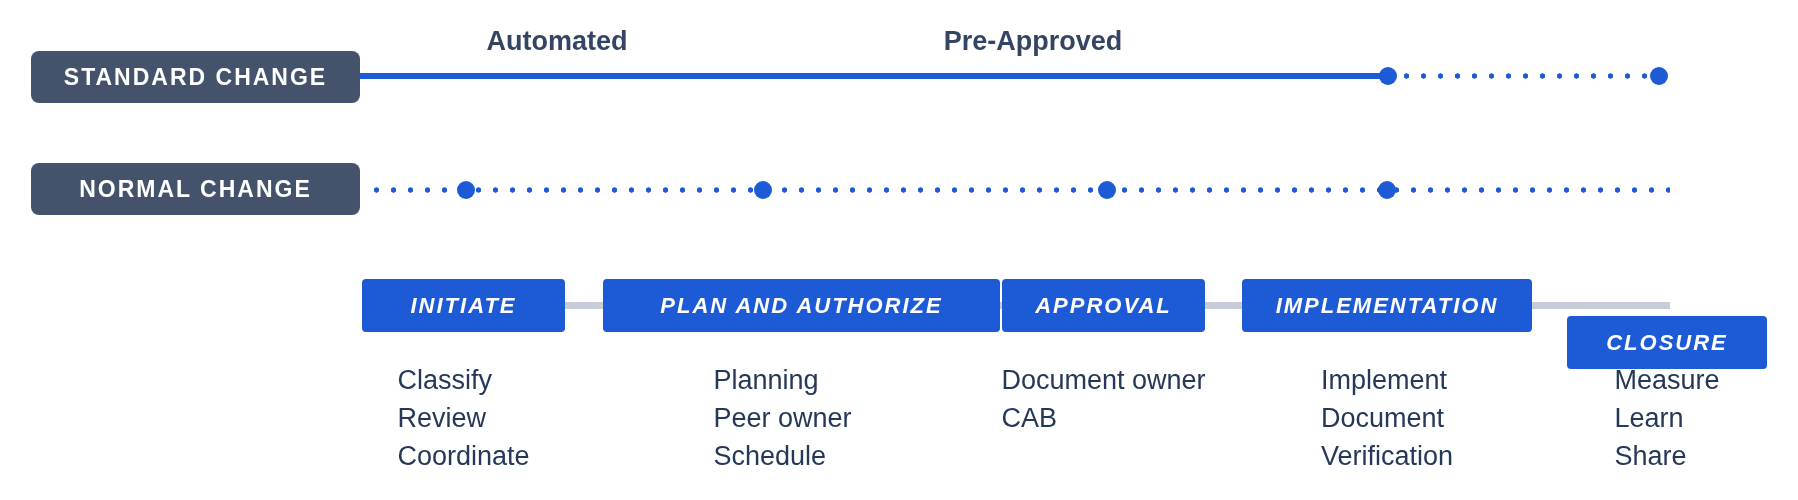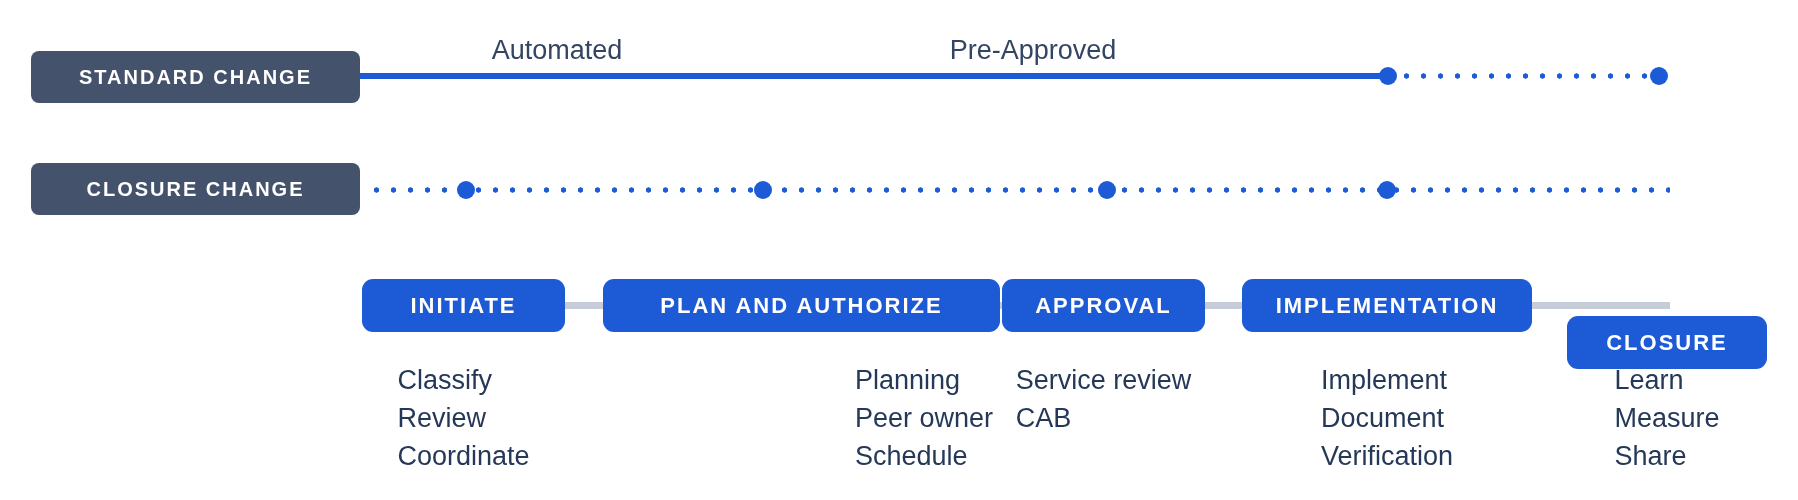--- a/index.html
+++ b/index.html
@@ -18,37 +18,36 @@
     overflow:hidden;
   }
   
   .row-badge{
     position:absolute;
     left:31px;width:329px;height:52px;
     background:var(--dark);
     border-radius:8px;
     color:#ffffff;
     font-weight:bold;
-    font-size:20px;
+    font-size:23px;
     letter-spacing:2px;
     display:flex;align-items:center;justify-content:center;
     white-space:nowrap;
   }
   .row-badge.standard{top:51px;}
   .row-badge.normal{top:163px;}
   
   .line-annotation{
     position:absolute;
     top:26px;
     transform:translateX(-50%);
     color:var(--label);
     font-size:27px;
-    font-weight:400;
+    font-weight:700;
     white-space:nowrap;
-    margin-top:9px;
   }
   .line-annotation.automated{left:557px;}
   .line-annotation.preapproved{left:1033px;}
   
   .solid-line{
     position:absolute;
     height:6px;background:var(--blue);
   }
   .dotted-line{
     position:absolute;
@@ -73,62 +72,63 @@
     position:absolute;
     left:460px;top:302px;width:1210px;height:7px;
     background:var(--gray);
     z-index:0;
   }
   
   .stage-button{
     position:absolute;
     top:279px;height:53px;
     background:var(--blue);
-    border-radius:11px;
+    border-radius:4px;
     color:#ffffff;
     font-weight:bold;
     font-size:22px;
     letter-spacing:2px;
     display:flex;align-items:center;justify-content:center;
     white-space:nowrap;
     z-index:1;
+    font-style:italic;
   }
   .stage-button.s0{left:362px;width:203px;}
   .stage-button.s1{left:603px;width:397px;}
   .stage-button.s2{left:1002px;width:203px;}
   .stage-button.s3{left:1242px;width:290px;}
   .stage-button.s4{left:1567px;width:200px;margin-top:37px;}
   
   .stage-list-wrap{
     position:absolute;
     top:352px;
     display:flex;justify-content:center;
     z-index:1;
   }
   .stage-list-wrap.s0{left:322px;width:283px;}
-  .stage-list-wrap.s1{left:563px;width:439px;justify-content:flex-end;}
+  .stage-list-wrap.s1{left:563px;width:439px;}
   .stage-list-wrap.s2{left:962px;width:283px;}
   .stage-list-wrap.s3{left:1202px;width:370px;}
   .stage-list-wrap.s4{left:1527px;width:280px;}
   .stage-list{
     list-style:none;margin:9px;padding:0;
     text-align:left;
     color:var(--navy);
     font-size:27px;
     line-height:38px;
     white-space:nowrap;
   }
 </style>
 </head>
 <body>
 
 <div class="stage-canvas">
 
   <div class="row-badge standard">STANDARD CHANGE</div>
-  <div class="row-badge normal">CLOSURE CHANGE</div>
+  <div class="row-badge normal">NORMAL CHANGE</div>
 
   <div class="line-annotation automated">Automated</div>
   <div class="line-annotation preapproved">Pre-Approved</div>
 
   <div class="solid-line std-solid"></div>
   <div class="dotted-line std-dotted"></div>
   <div class="milestone-dot" style="left:1388px;top:76px;"></div>
   <div class="milestone-dot" style="left:1659px;top:76px;"></div>
 
   <div class="dotted-line nrm-dotted"></div>
@@ -154,32 +154,32 @@
   </div>
   <div class="stage-list-wrap s1">
     <ul class="stage-list">
       <li>Planning</li>
       <li>Peer owner</li>
       <li>Schedule</li>
     </ul>
   </div>
   <div class="stage-list-wrap s2">
     <ul class="stage-list">
-      <li>Service review</li>
+      <li>Document owner</li>
       <li>CAB</li>
     </ul>
   </div>
   <div class="stage-list-wrap s3">
     <ul class="stage-list">
       <li>Implement</li>
       <li>Document</li>
       <li>Verification</li>
     </ul>
   </div>
   <div class="stage-list-wrap s4">
     <ul class="stage-list">
+      <li>Measure</li>
       <li>Learn</li>
-      <li>Measure</li>
       <li>Share</li>
     </ul>
   </div>
 
 </div>
 
 </body></html>

